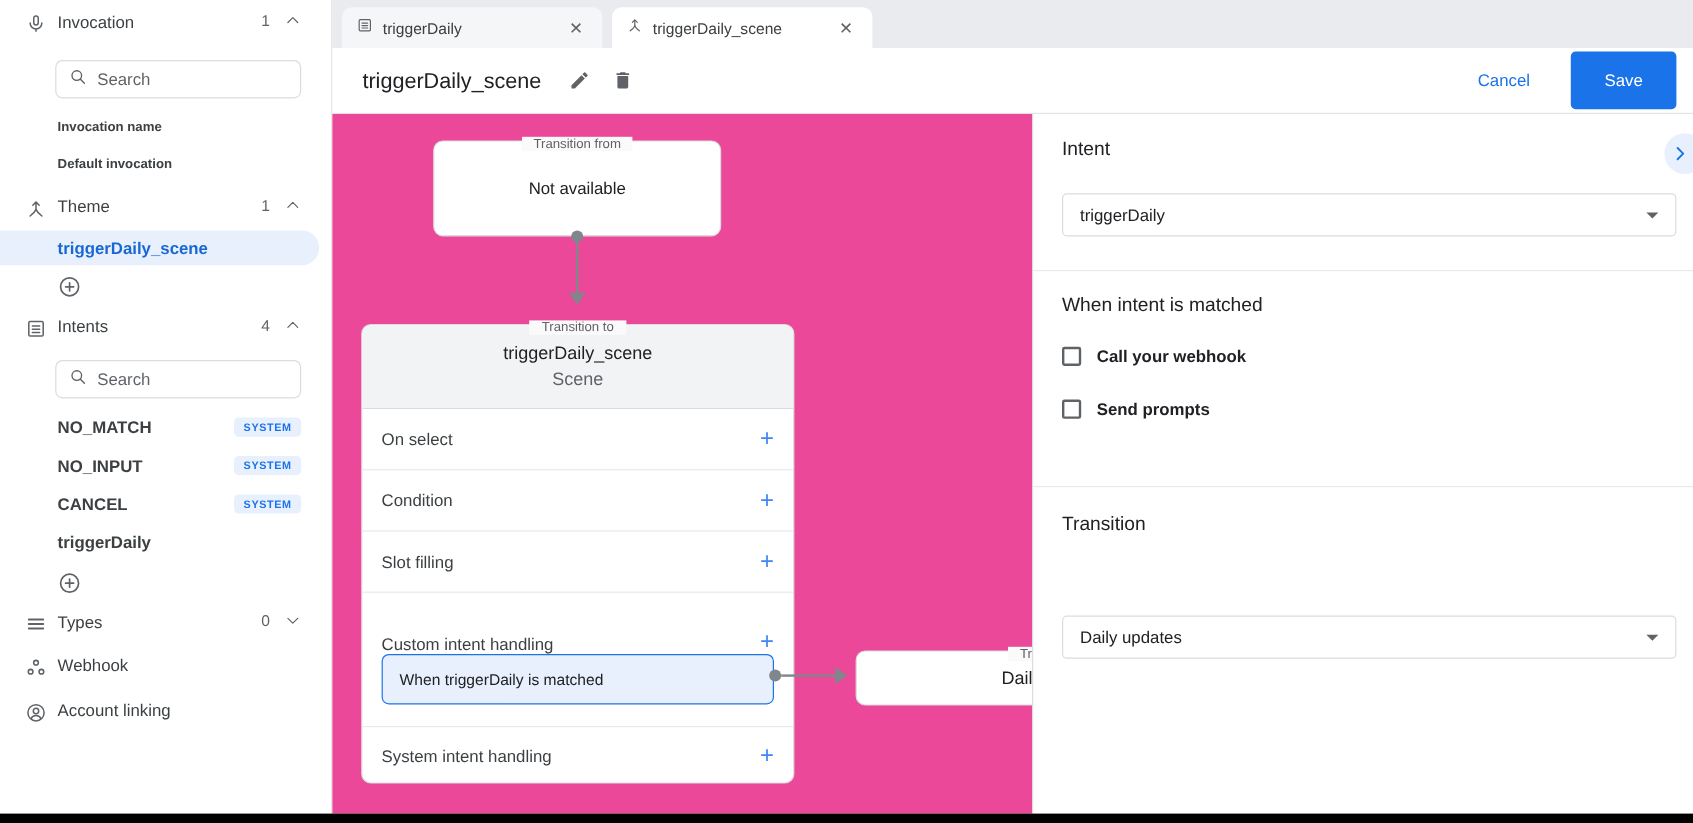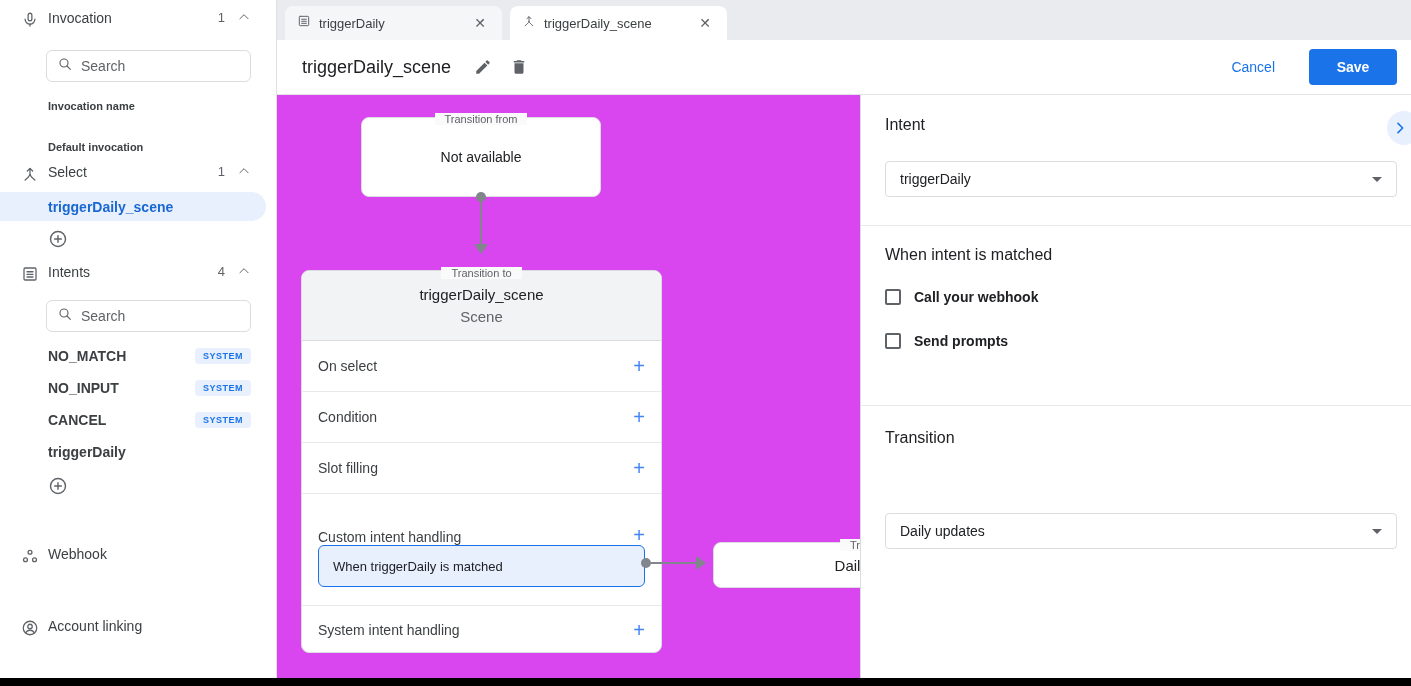--- a/index.html
+++ b/index.html
@@ -42,26 +42,26 @@
   .tab .x { font-size:14px; color:#5f6368; cursor:pointer; padding:0 4px; }
 
   
   .hdr { position:absolute; left:277px; top:40px; width:1134px; height:55px;
     background:#fff; border-bottom:1px solid #e3e4e6; display:flex; align-items:center;
     padding:0 14px 0 25px; }
   .hdr .title { font-size:18px; color:#202124; }
   .hdr .hic { width:20px; height:20px; margin-left:22px; cursor:pointer; display:flex; align-items:center; justify-content:center;}
   .btn-cancel { margin-left:auto; color:#1a73e8; font-size:14px; font-weight:500;
     background:none; border:none; cursor:pointer; margin-right:34px; font-family:"Liberation Sans",sans-serif;}
-  .btn-save { width:88px; height:36px; background:#1a73e8; color:#fff; border:none;
-    border-radius:4px; font-size:14px; font-weight:700; cursor:pointer; font-family:"Liberation Sans",sans-serif;}
+  .btn-save { width:88px; height:48px; background:#1a73e8; color:#fff; border:none;
+    border-radius:4px; font-size:14px; font-weight:400; cursor:pointer; font-family:"Liberation Sans",sans-serif;}
 
   
   .canvas { position:absolute; left:277px; top:95px; width:583px; height:583px;
-    background:#d946ef; overflow:hidden; }
+    background:#ec4899; overflow:hidden; }
   .fbox { position:absolute; border:1px solid #dadce0; border-radius:8px; background:#fff; }
   .legend { position:absolute; top:-8px; left:0; right:0; text-align:center; pointer-events:none; }
   .legend span { background:#fafafa; padding:0 10px; font-size:11px; color:#5f6368; }
   .from-box { left:84px; top:22px; width:240px; height:80px;
     display:flex; align-items:center; justify-content:center; font-size:14px; color:#202124; }
   .dot { position:absolute; width:10px; height:10px; border-radius:50%; background:#80868b; }
   .vline { position:absolute; width:2px; background:#80868b; }
   .hline { position:absolute; height:2px; background:#80868b; }
   .arr-down { position:absolute; width:0; height:0;
     border-left:7px solid transparent; border-right:7px solid transparent; border-top:10px solid #80868b; }
@@ -133,32 +133,32 @@
 
     <div class="searchbox" style="top:50px">
       <span><svg class="sic" width="16" height="16" viewBox="0 0 24 24">
             <circle cx="10.5" cy="10.5" r="6"></circle>
             <line x1="15" y1="15" x2="20" y2="20"></line>
           </svg></span>
       <input placeholder="Search" style="">
     </div>
 
     <div class="side-item" style="top:100px">Invocation name</div>
-    <div class="side-item" style="top:141px">Default invocation</div>
+    <div class="side-item" style="top:131px">Default invocation</div>
 
     <div class="nav-row" style="top:164px">
       <span class="ic">
         <svg class="sic" width="18" height="18" viewBox="0 0 24 24">
             <path d="M12 13V5"></path>
             <polyline points="8.5 8 12 4.5 15.5 8"></polyline>
             <path d="M12 13c-1.5 3-4 5-6.5 7"></path>
             <path d="M12 13c1.5 3 4 5 6.5 7"></path>
           </svg>
       </span>
-      <span class="lbl">Select</span>
+      <span class="lbl">Theme</span>
       <span class="cnt">1</span>
       <span><svg class="sic" width="14" height="14" viewBox="0 0 24 24">
             <polyline points="5 15 12 8 19 15"></polyline>
           </svg></span>
     </div>
 
     <div class="scene-pill">
       <span>triggerDaily_scene</span>
     </div>
 
@@ -211,32 +211,46 @@
     </div>
 
     <div class="plus-circle" style="top:476px">
       <svg class="sic" width="20" height="20" viewBox="0 0 24 24">
           <circle cx="12" cy="12" r="9"></circle>
           <line x1="12" y1="8" x2="12" y2="16"></line>
           <line x1="8" y1="12" x2="16" y2="12"></line>
         </svg>
     </div>
 
+    <div class="nav-row" style="top:510px">
+      <span class="ic">
+        <svg class="sic" width="18" height="18" viewBox="0 0 24 24" style="stroke-width:2.2">
+            <line x1="4" y1="7" x2="20" y2="7"></line>
+            <line x1="4" y1="12" x2="20" y2="12"></line>
+            <line x1="4" y1="17" x2="20" y2="17"></line>
+          </svg>
+      </span>
+      <span class="lbl">Types</span>
+      <span class="cnt">0</span>
+      <span><svg class="sic" width="14" height="14" viewBox="0 0 24 24">
+            <polyline points="5 9 12 16 19 9"></polyline>
+          </svg></span>
+    </div>
 
     <div class="nav-row" style="top:546px">
       <span class="ic">
         <svg class="sic" width="18" height="18" viewBox="0 0 24 24">
             <circle cx="6" cy="17" r="2.6"></circle>
             <circle cx="12" cy="7" r="2.6"></circle>
             <circle cx="18" cy="17" r="2.6"></circle>
           </svg>
       </span>
       <span class="lbl">Webhook</span>
     </div>
-    <div class="nav-row" style="top:618px">
+    <div class="nav-row" style="top:584px">
       <span class="ic">
         <svg class="sic" width="18" height="18" viewBox="0 0 24 24">
             <circle cx="12" cy="12" r="9"></circle>
             <circle cx="12" cy="10" r="3"></circle>
             <path d="M6.5 18.5c1-2.5 3-3.5 5.5-3.5s4.5 1 5.5 3.5"></path>
           </svg>
       </span>
       <span class="lbl">Account linking</span>
     </div>
   </div>

